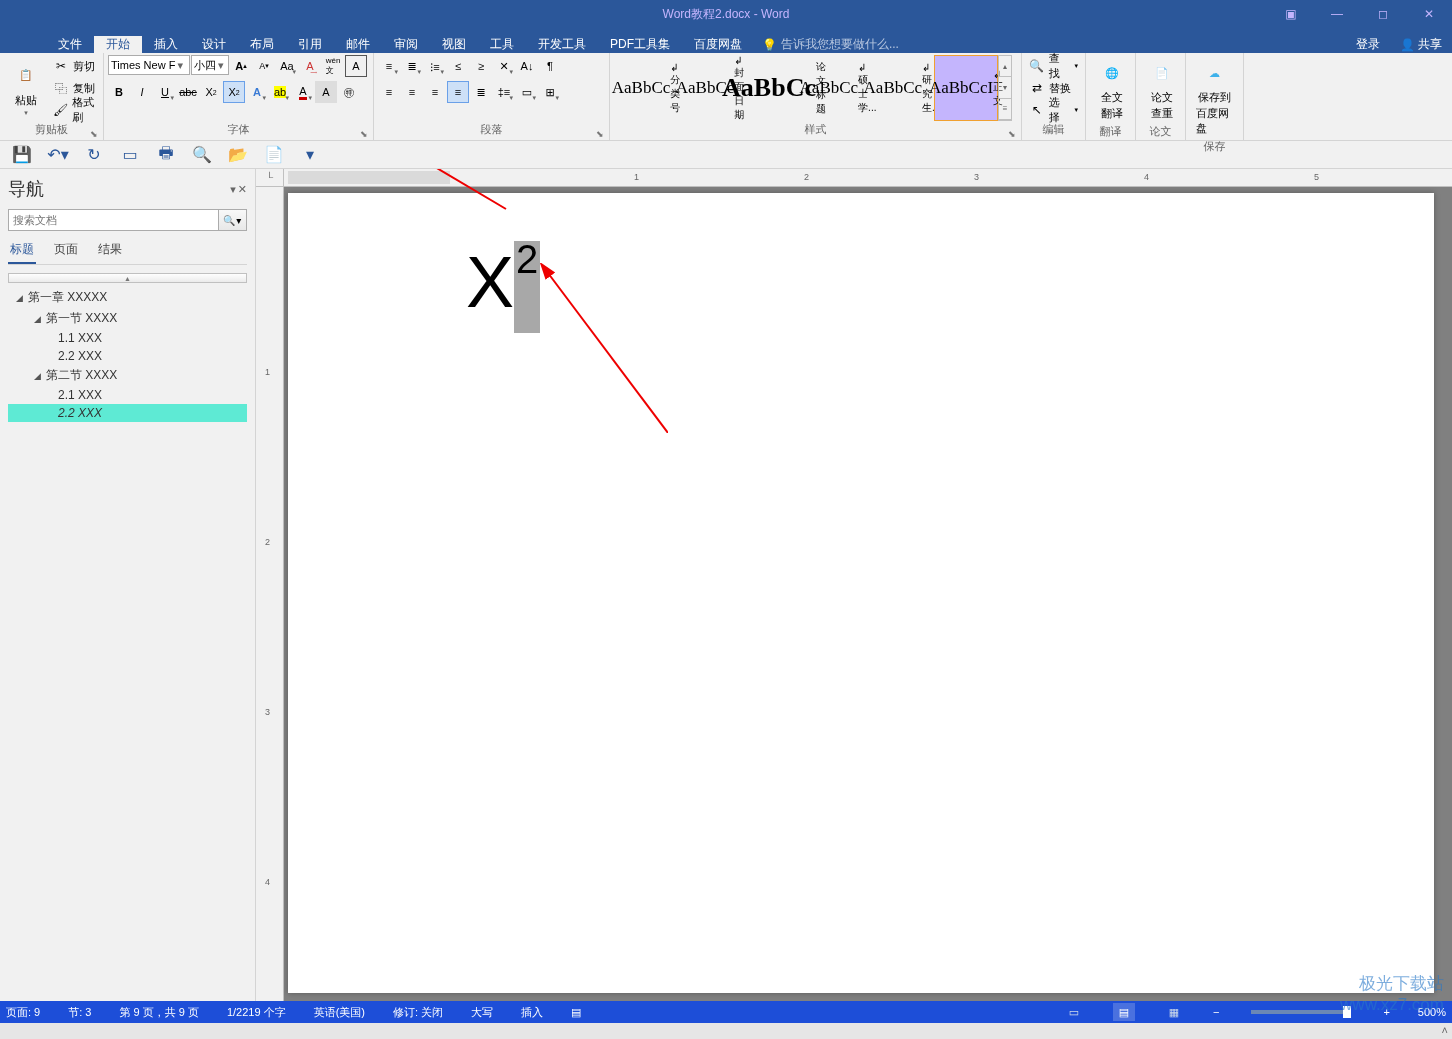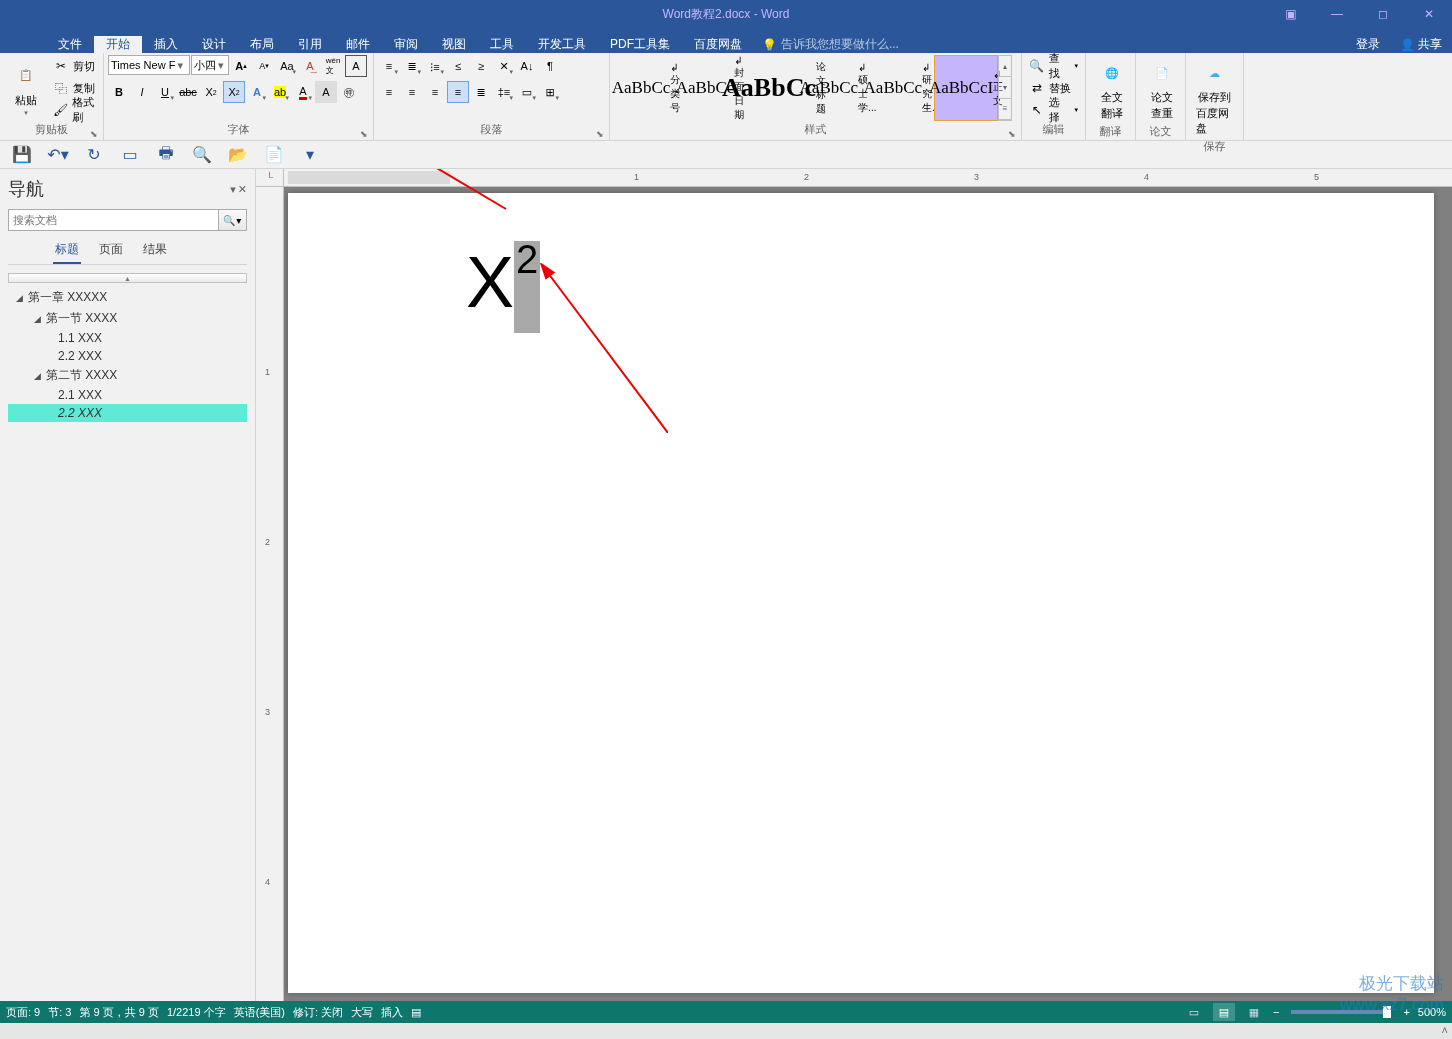--- a/index.html
+++ b/index.html
@@ -63,21 +63,21 @@
 .navpane { width: 256px; background: #f1f1f1; border-right: 1px solid #d4d4d4; display: flex; flex-direction: column; padding: 8px 8px 0 8px; }
 .navpane-header { display: flex; justify-content: space-between; align-items: center; margin-bottom: 8px; }
 .navpane-title { font-size: 18px; color: #333; }
 .navpane-ctrls { display: flex; gap: 2px; font-size: 11px; color: #666; }
 .navpane-ctrls span { cursor: pointer; }
 .nav-search { display: flex; border: 1px solid #ababab; background: #fff; height: 22px; margin-bottom: 6px; }
 .nav-search input { flex: 1; border: none; outline: none; font-size: 11px; padding: 0 4px; }
 .nav-search .sbtn { width: 28px; border-left: 1px solid #ababab; background: linear-gradient(#f8f8f8,#e8e8e8); display: flex; align-items: center; justify-content: center; font-size: 10px; cursor: pointer; }
 .nav-tabs { display: flex; gap: 16px; font-size: 12px; border-bottom: 1px solid #d4d4d4; }
 .nav-tab { padding: 4px 2px; cursor: pointer; color: #444; }
-.nav-tab.active { color: #2b579a; border-bottom: 2px solid #2b579a; margin-left: 45px; }
+.nav-tab.active { color: #2b579a; border-bottom: 2px solid #2b579a; }
 .nav-collapse-bar { margin: 8px 0 4px; height: 10px; border: 1px solid #c0c0c0; background: linear-gradient(#fefefe,#ebebeb); display: flex; align-items: center; justify-content: center; font-size: 7px; color: #777; cursor: pointer; }
 .nav-tree { font-size: 12px; color: #333; }
 .nav-tree .node { padding: 2px 0 2px 0; display: flex; align-items: center; cursor: pointer; }
 .nav-tree .node.selected { background: #5eead4; font-style: italic; }
 .nav-tree .toggle { width: 12px; font-size: 9px; color: #555; }
 .nav-tree .lvl1 { padding-left: 8px; }
 .nav-tree .lvl2 { padding-left: 26px; }
 .nav-tree .lvl3 { padding-left: 50px; }
 
 
@@ -88,21 +88,21 @@
 .ruler-h .tick { position: absolute; top: 3px; }
 .ruler-v { position: absolute; left: 0; top: 18px; bottom: 0; width: 28px; background: #f1f1f1; border-right: 1px solid #c0c0c0; font-size: 9px; color: #666; }
 .ruler-v .tick { position: absolute; left: 9px; }
 .page { position: absolute; left: 32px; top: 24px; width: 1146px; height: 800px; background: #fff; box-shadow: 0 0 6px rgba(0,0,0,0.3); }
 .page-content { position: relative; padding: 48px 0 0 178px; }
 .doc-text { font-family: "Times New Roman", serif; font-size: 72px; display: inline-flex; align-items: flex-start; }
 .doc-text .sup { font-size: 40px; background: #a8a8a8; padding: 0 2px 56px 2px; line-height: 36px; }
 .red-arrow { position: absolute; }
 
 
-.statusbar { background: #0f766e; height: 22px; display: flex; align-items: center; color: #fff; font-size: 11px; padding: 0 6px; gap: 8px; }
+.statusbar { background: #1d4ed8; height: 22px; display: flex; align-items: center; color: #fff; font-size: 11px; padding: 0 6px; gap: 28px; }
 .statusbar .spacer { flex: 1; }
 .statusbar .view-btn { width: 22px; height: 18px; display: flex; align-items: center; justify-content: center; cursor: pointer; color: #cdd9ea; }
 .statusbar .view-btn.active { color: #fff; background: rgba(255,255,255,0.2); }
 .zoom-slider { width: 100px; height: 4px; background: #6b87b5; position: relative; margin: 0 4px; }
 .zoom-slider .thumb { position: absolute; width: 8px; height: 12px; background: #fff; top: -4px; right: 0; }
 .watermark { position: absolute; right: 8px; bottom: 24px; opacity: 0.6; font-size: 17px; color: #2878c8; text-align: right; pointer-events: none; }
 </style>
 </head>
 <body>
 

